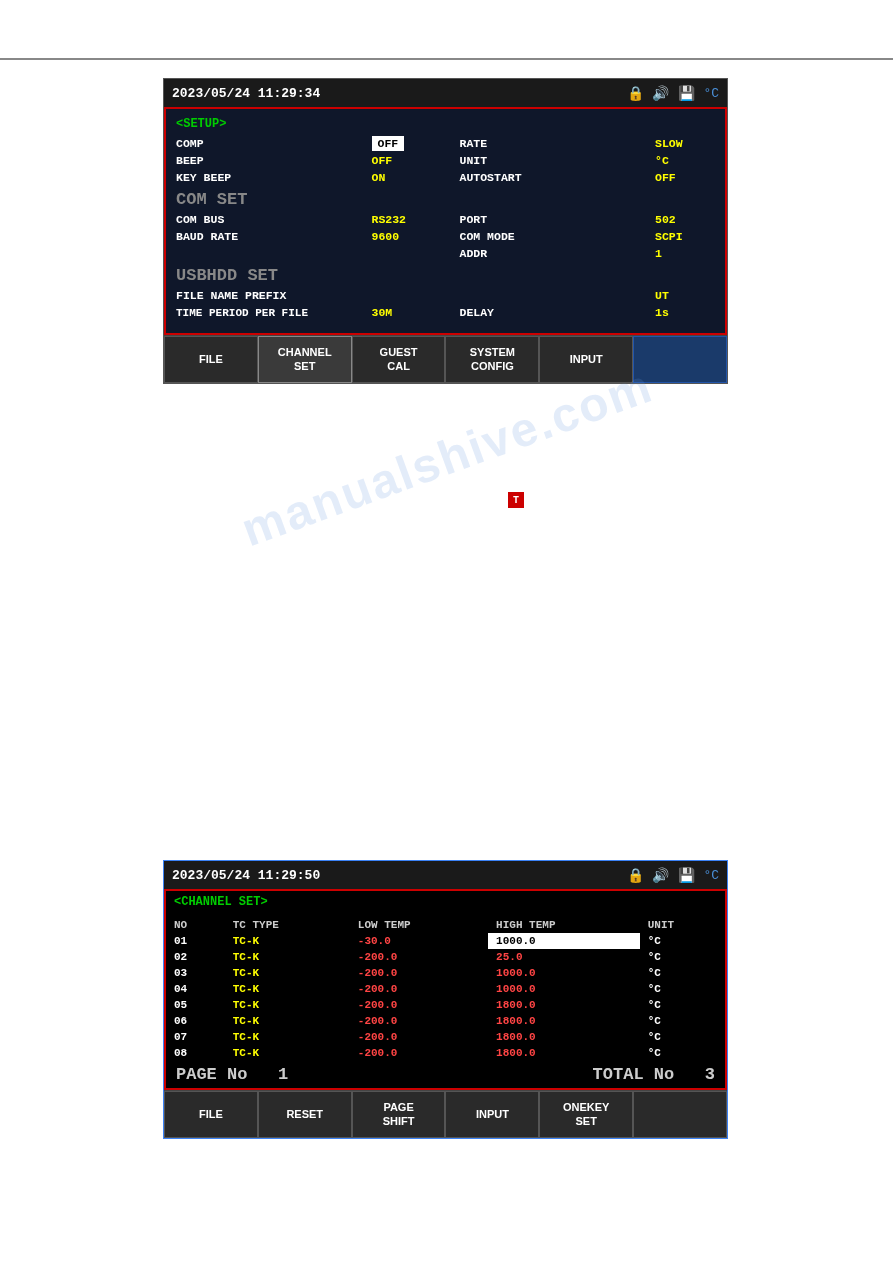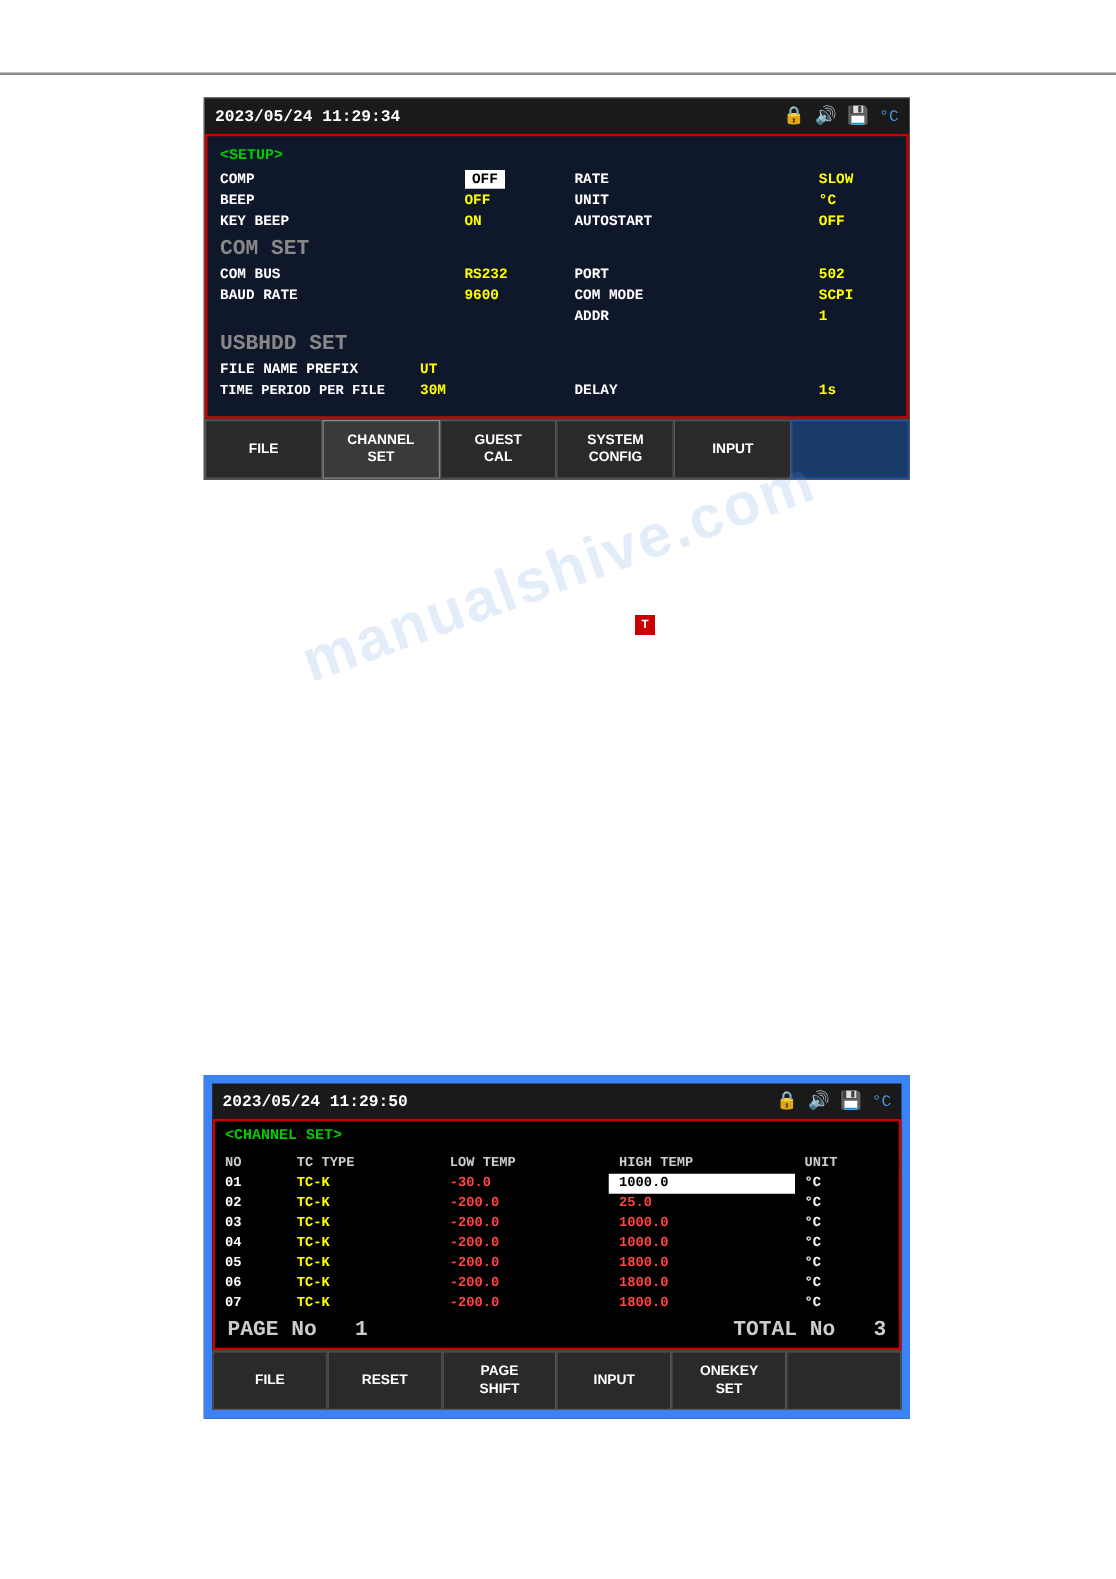--- a/index.html
+++ b/index.html
@@ -118,20 +118,21 @@
     }
 
     .divider-section {
       margin: 4px 0;
     }
 
     .full-row {
       display: flex;
       align-items: center;
       padding: 2px 0;
+      justify-content: space-between;
     }
 
     .full-row .setup-label {
       min-width: 160px;
     }
 
     
     .screen-buttons {
       display: flex;
       background: #14532d;
@@ -190,21 +191,21 @@
       font-weight: bold;
     }
 
     
     .screen2 {
       position: absolute;
       top: 860px;
       left: 163px;
       width: 565px;
       background: #000;
-      border: 7px solid #3b82f6;
+      border: 1px solid #3b82f6;
     }
 
     .channel-table {
       width: 100%;
       border-collapse: collapse;
     }
 
     .channel-table th {
       color: #cccccc;
       font-size: 11px;
@@ -436,20 +437,27 @@
           <td class="red-val">1800.0</td>
           <td>°C</td>
         </tr>
         <tr>
           <td>07</td>
           <td class="yellow">TC-K</td>
           <td class="red-val">-200.0</td>
           <td class="red-val">1800.0</td>
           <td>°C</td>
         </tr>
+        <tr>
+          <td>08</td>
+          <td class="yellow">TC-K</td>
+          <td class="red-val">-200.0</td>
+          <td class="red-val">1800.0</td>
+          <td>°C</td>
+        </tr>
       </tbody>
     </table>
 
     <div class="page-info-row">
       <span>PAGE No &nbsp; 1</span>
       <span>TOTAL No &nbsp; 3</span>
     </div>
   </div>
 
   <div class="screen-buttons">

